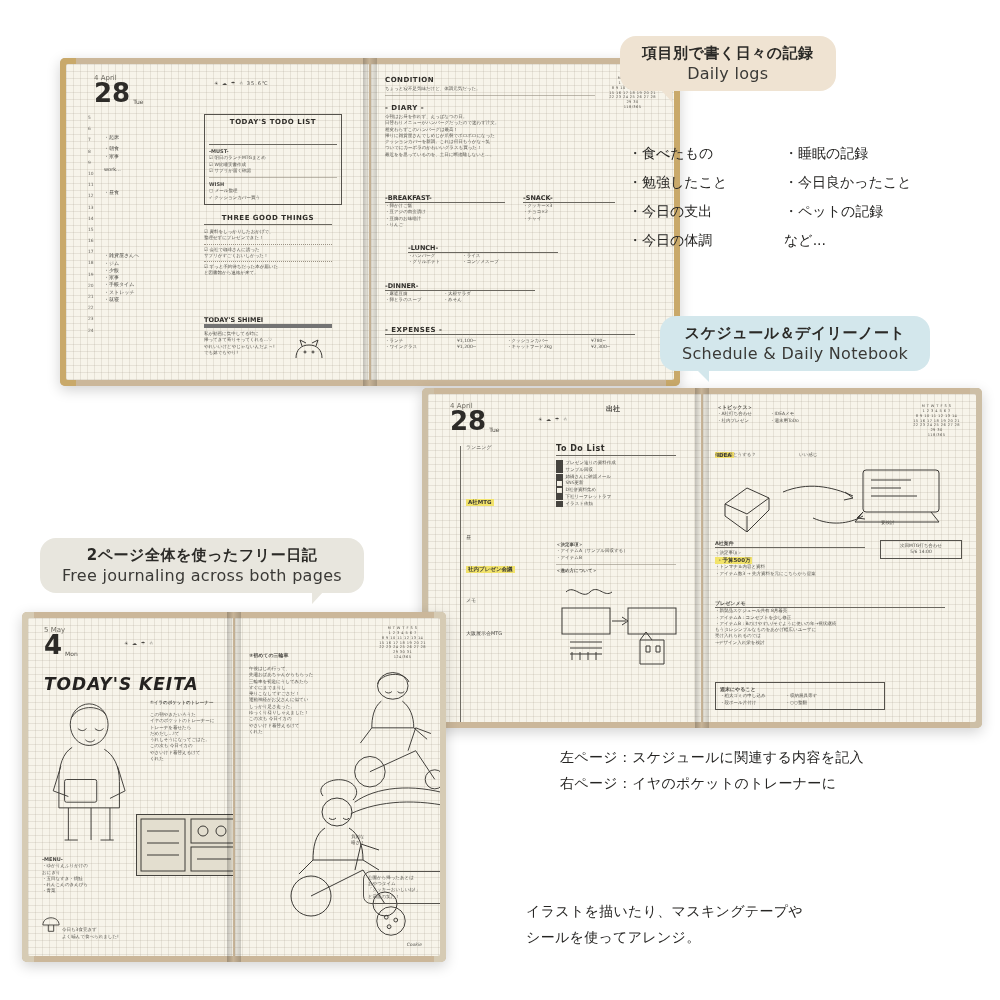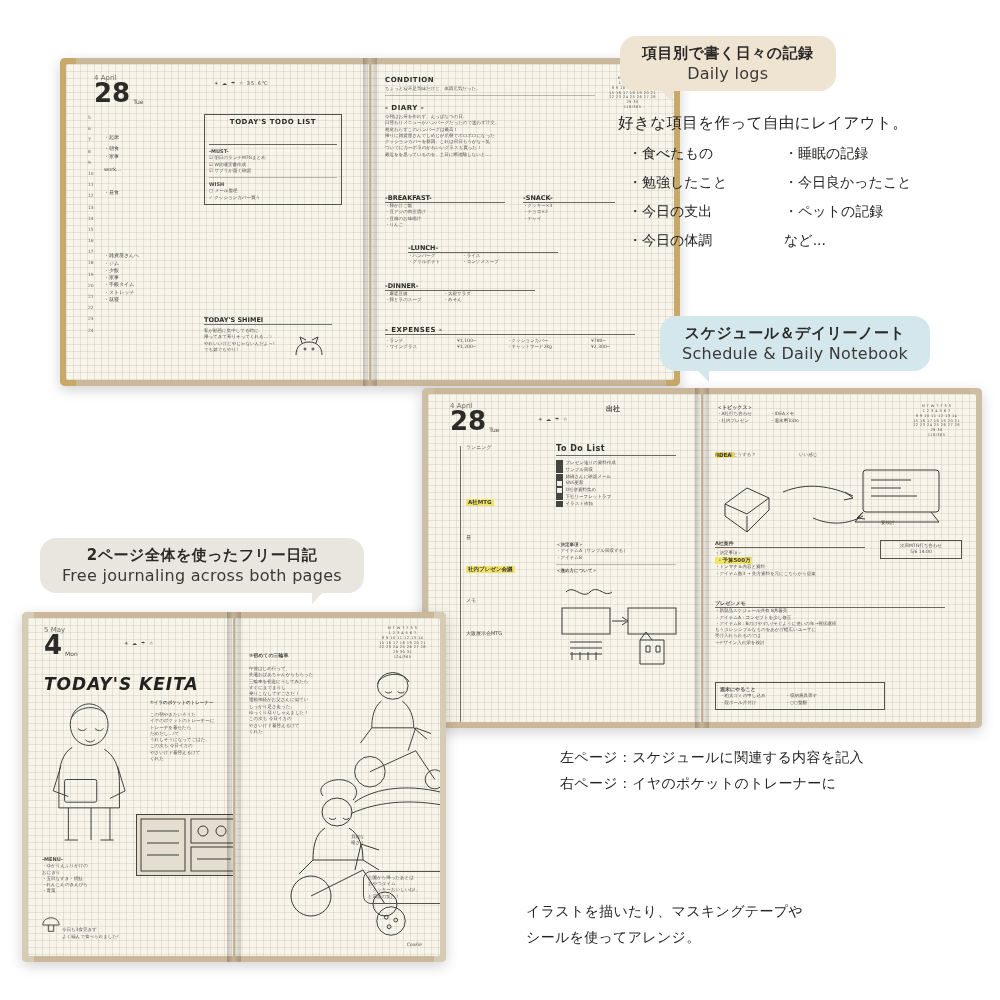--- a/index.html
+++ b/index.html
@@ -206,23 +206,34 @@
           <div class="tiny" style="font-weight:bold;">-MUST-</div>
           <div class="tiny2">☑ 明日のランチMTGまとめ</div>
           <div class="tiny2">☑ W比嗜実書作成</div>
           <div class="tiny2">☑ サプリが届く確認</div>
           <div class="ruleline"></div>
           <div class="tiny" style="font-weight:bold;">WISH</div>
           <div class="tiny2">▢ メール整理</div>
           <div class="tiny2">✓ クッションカバー買う</div>
         </div>
 
+        <div style="position:absolute;left:138px;top:150px;width:128px;">
+          <div class="hdr" style="text-align:center;border-bottom:1px solid #6a675f;padding-bottom:2px;">THREE GOOD THINGS</div>
+          <div class="tiny2" style="white-space:pre-line;margin-top:4px;">☑ 資料をしっかりしたおかげで、
+   整理せずにプレゼンできた！</div>
+          <div class="dotline" style="margin:2px 0;"></div>
+          <div class="tiny2" style="white-space:pre-line;">☑ 会社で珈琲さんに誘った
+   サプリがすごくおいしかった！</div>
+          <div class="dotline" style="margin:2px 0;"></div>
+          <div class="tiny2" style="white-space:pre-line;">☑ ずっと予約待ちだった本が届いた
+   と図書館から連絡が来て。</div>
+        </div>
 
         <div style="position:absolute;left:138px;top:252px;width:128px;">
-          <div class="smallhdr" style="border-bottom:1px solid #737373;">TODAY'S SHIMEI</div>
+          <div class="smallhdr" style="border-bottom:4px solid #737373;">TODAY'S SHIMEI</div>
           <div class="tiny2" style="white-space:pre-line;margin-top:3px;">私が動画に集中してる時に
 帰ってきて寄りそってくれる…♡
 やれいいけどやじゃないんだよ～!
 でも嬉でもやり!</div>
           <svg width="40" height="30" viewBox="0 0 40 30" style="position:absolute;right:2px;bottom:-6px;">
             <path class="sketch" d="M6 26c0-8 5-13 13-13s13 5 13 13"></path>
             <path class="sketch" d="M12 14l-2-6 6 3M26 14l2-6-6 3"></path>
             <circle class="sketch" cx="15" cy="20" r="1"></circle>
               <circle class="sketch" cx="23" cy="20" r="1"></circle>
           </svg>
@@ -320,21 +331,20 @@
       </div>
     </div>
     <div class="gutter"></div>
   </div>
 
   <div class="bubble" id="bub-daily">
     <div class="jp">項目別で書く日々の記録</div>
     <div class="en">Daily logs</div>
   </div>
 
-  <div class="txt-lead" style="left:618px;top:113px;">好きな項目を作って自由にレイアウト。</div>
 
   <div class="bullet-grid" style="left:628px;top:145px;">
     <span>・食べたもの</span>
     <span>・睡眠の記録</span>
     <span>・勉強したこと</span>
     <span>・今日良かったこと</span>
     <span>・今日の支出</span>
     <span>・ペットの記録</span>
     <span>・今日の体調</span>
     <span>など...</span>

